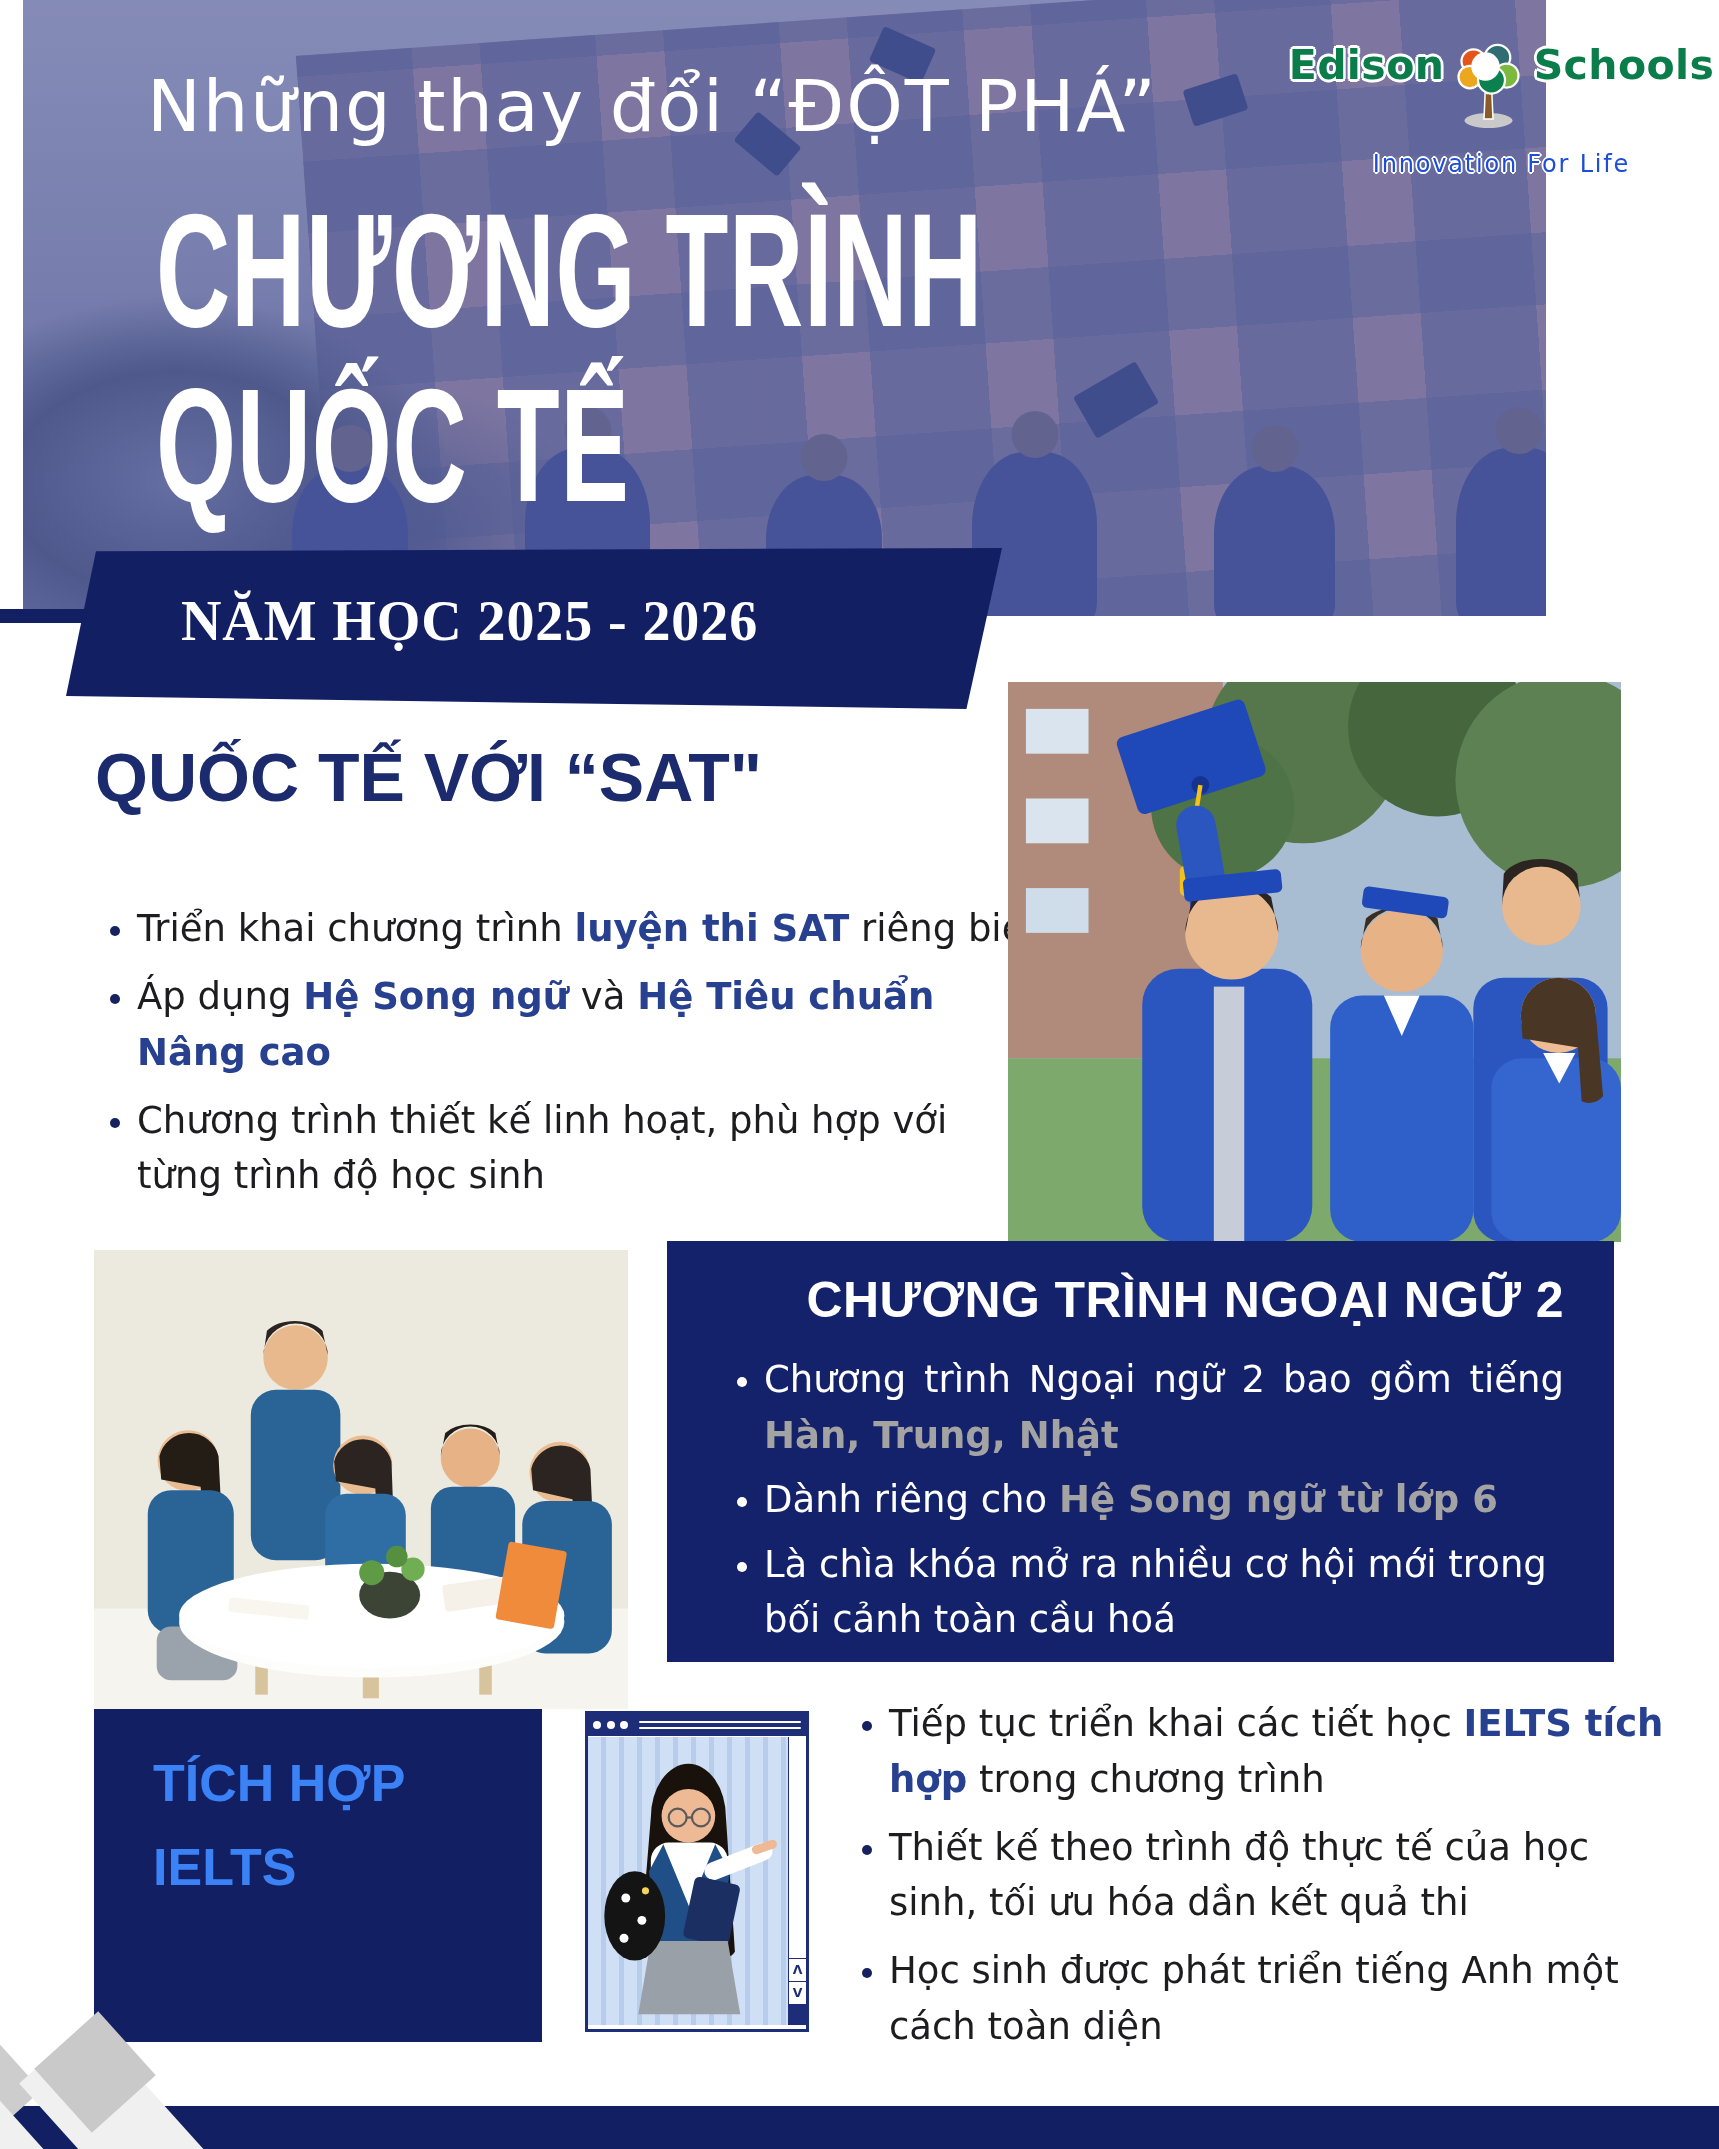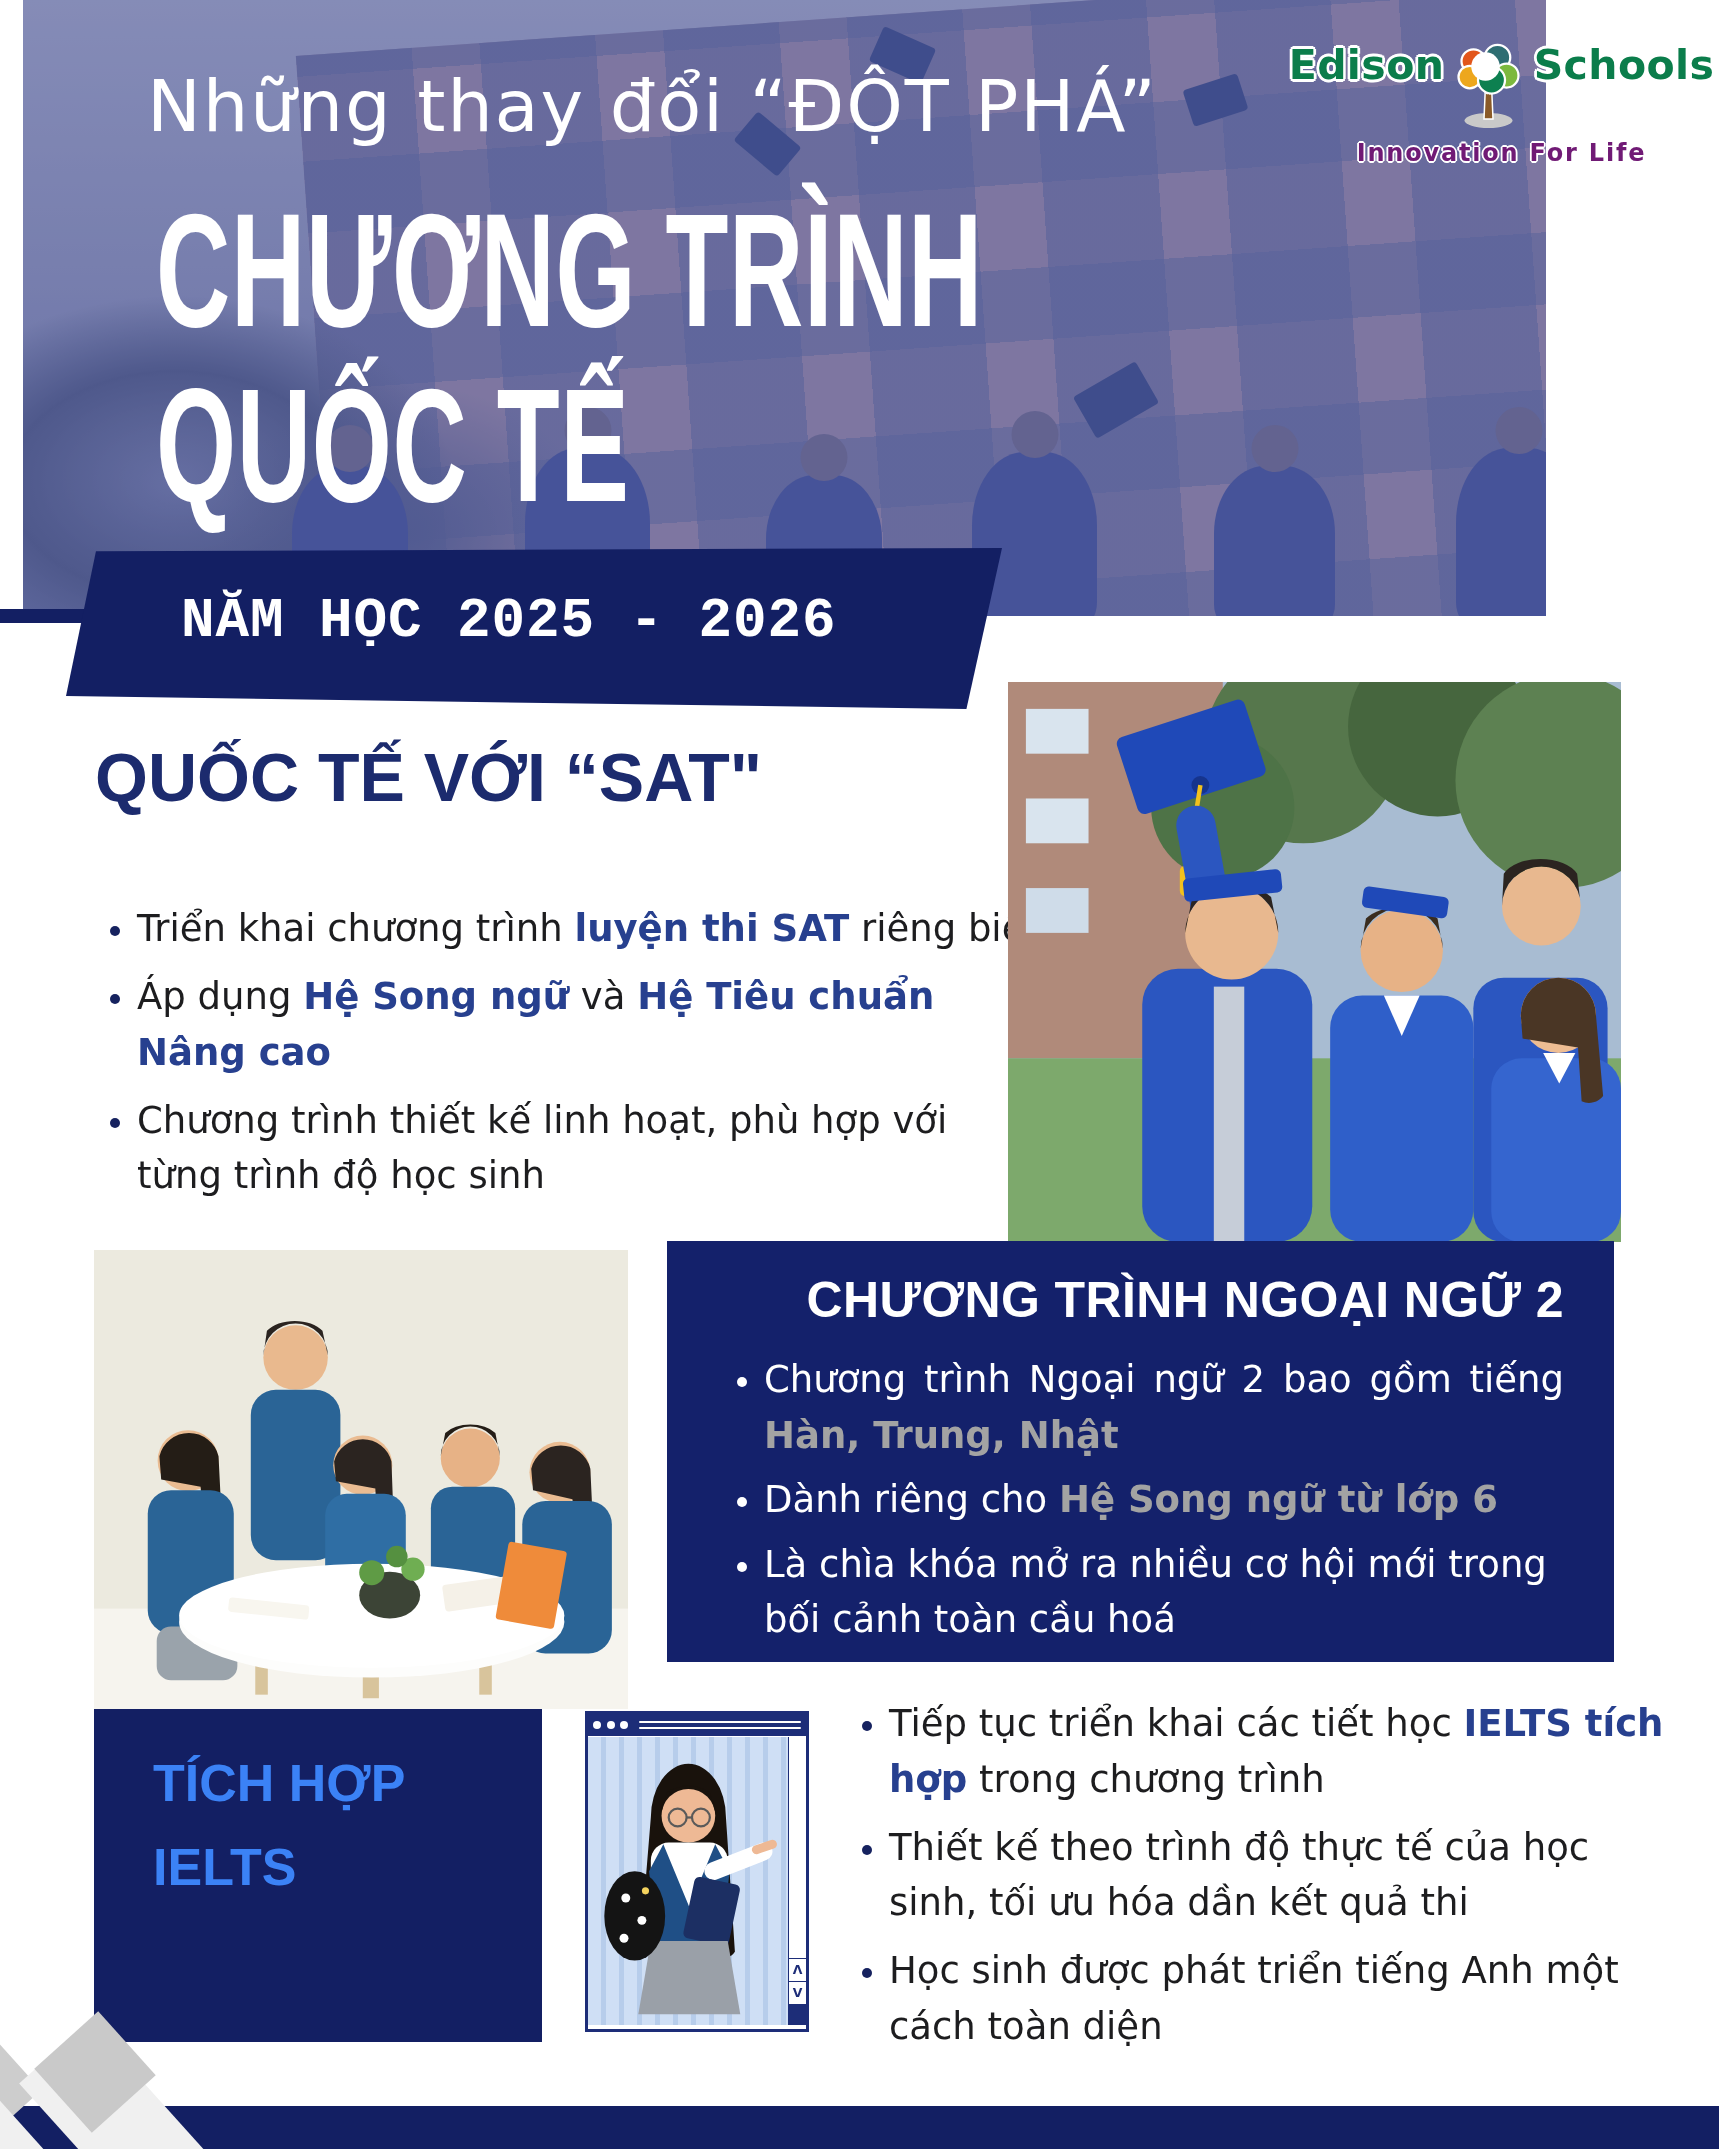--- a/index.html
+++ b/index.html
@@ -32,27 +32,27 @@
         letter-spacing:0.9px;z-index:3;white-space:nowrap;}
   .hero-big.l1{left:133px;top:190px;}
   .hero-big.l2{left:133px;top:365px;}
   .hero-navy-sliver{position:absolute;left:0;top:609px;width:111px;height:14.3px;background:#131f63;z-index:2;}
   
   .logo{position:absolute;left:1300px;top:41px;width:403px;z-index:4;text-align:center;}
   .logo .row{display:flex;justify-content:center;gap:7.2px;}
   .logo .word{color:#0b7d4b;font-weight:800;font-size:41px;letter-spacing:0.4px;
         text-shadow:-2.7px 0 0 #fff,2.7px 0 0 #fff,0 -2.7px 0 #fff,0 2.7px 0 #fff,
                     -1.8px -1.8px 0 #fff,1.8px 1.8px 0 #fff,-1.8px 1.8px 0 #fff,1.8px -1.8px 0 #fff;}
-  .logo .slogan{margin-top:5px;color:#701a75;font-weight:700;font-size:24px;letter-spacing:1.8px;
+  .logo .slogan{margin-top:16px;color:#1d4ed8;font-weight:400;font-size:24px;letter-spacing:1.8px;
         text-shadow:-1.8px 0 0 #fff,1.8px 0 0 #fff,0 -1.8px 0 #fff,0 1.8px 0 #fff,
                     -0.9px -0.9px 0 #fff,0.9px 0.9px 0 #fff,-0.9px 0.9px 0 #fff,0.9px -0.9px 0 #fff;}
   
   .banner{position:absolute;left:66px;top:548px;width:936px;height:161px;background:#131f63;
         clip-path:polygon(3.2% 2%,100% 0%,96.2% 100%,0% 92%);z-index:5;}
-  .banner .txt{position:absolute;left:115px;top:41px;color:#fff;font-family:Liberation Mono, monospace;
+  .banner .txt{position:absolute;left:115px;top:41px;color:#fff;font-family:Liberation Serif, serif;
         font-weight:800;font-size:56px;letter-spacing:0.9px;white-space:nowrap;}
   
   .sat-head{position:absolute;left:95px;top:736px;color:#1c2b6e;z-index:2;
         font-family:"Liberation Sans",sans-serif;font-weight:800;font-size:68px;line-height:1.23;}
   ul.blist{list-style:disc;margin:0;padding:0 0 0 47px;}
   ul.blist li{font-size:37px;line-height:1.5;color:#1d1d1f;margin-bottom:12.5px;}
   ul.blist li::marker{color:#16225f;font-size:32px;}
   .sat-list{position:absolute;left:90px;top:901px;width:949px;}
   .bold-blue{color:#27408f;font-weight:700;}
   

